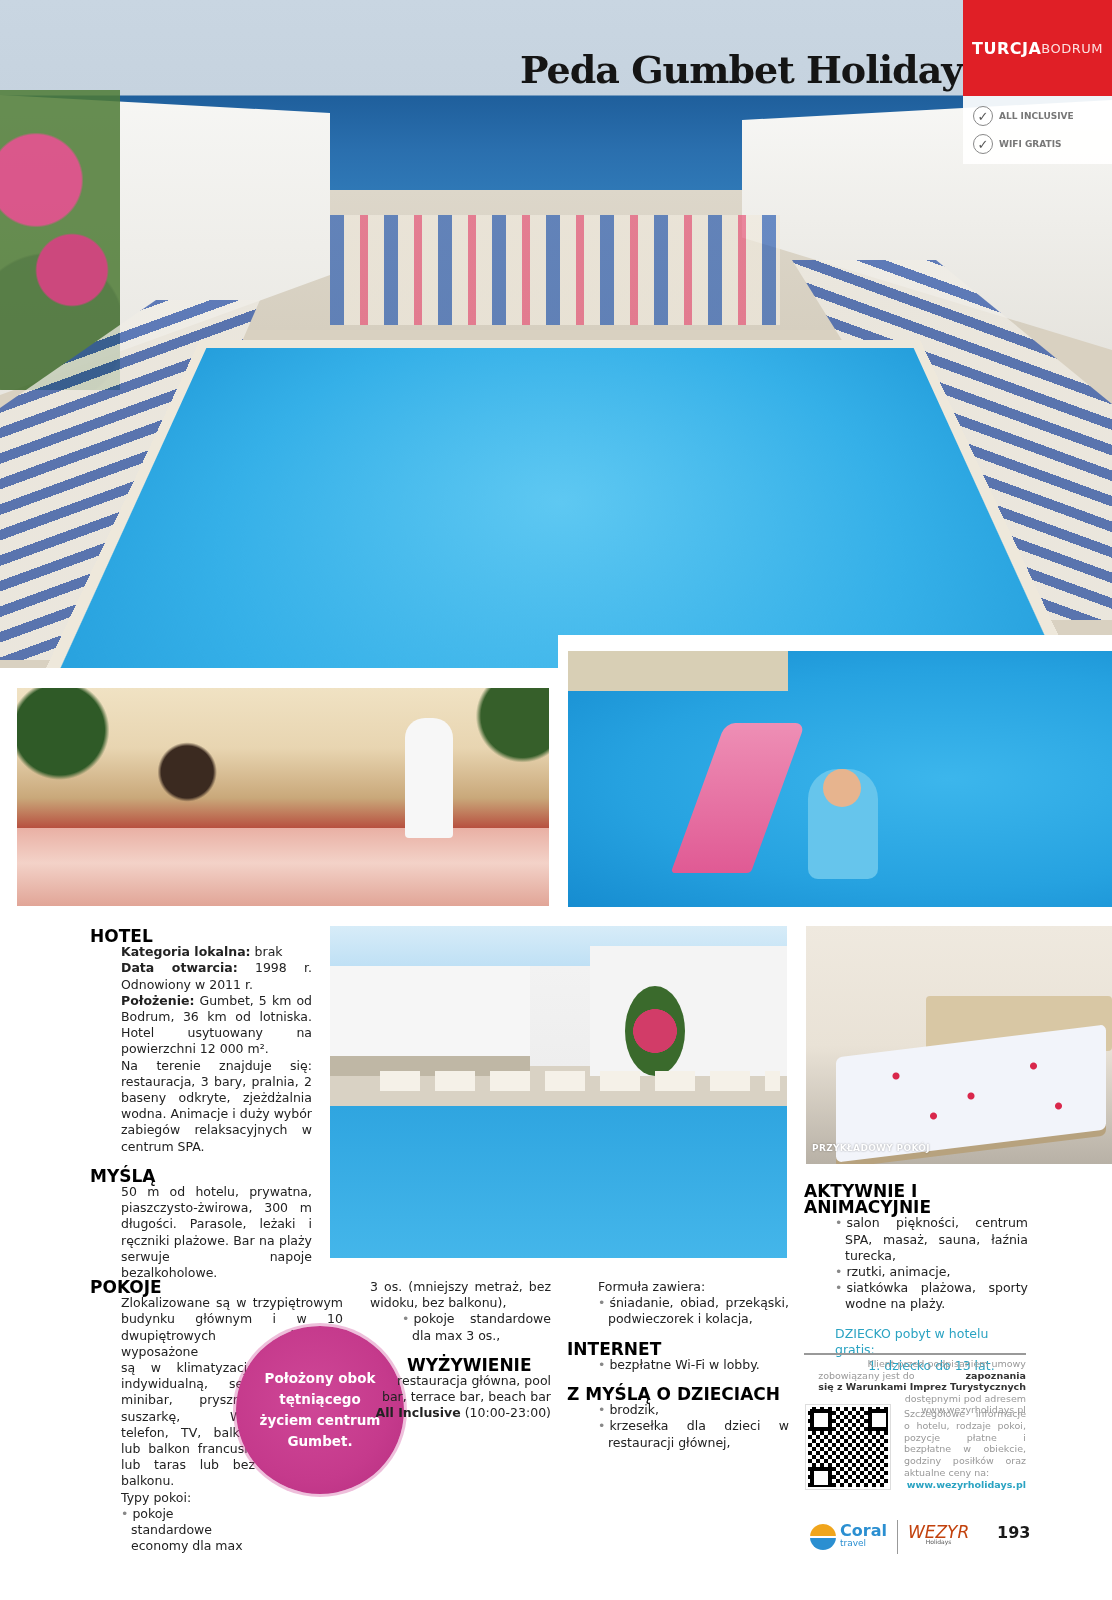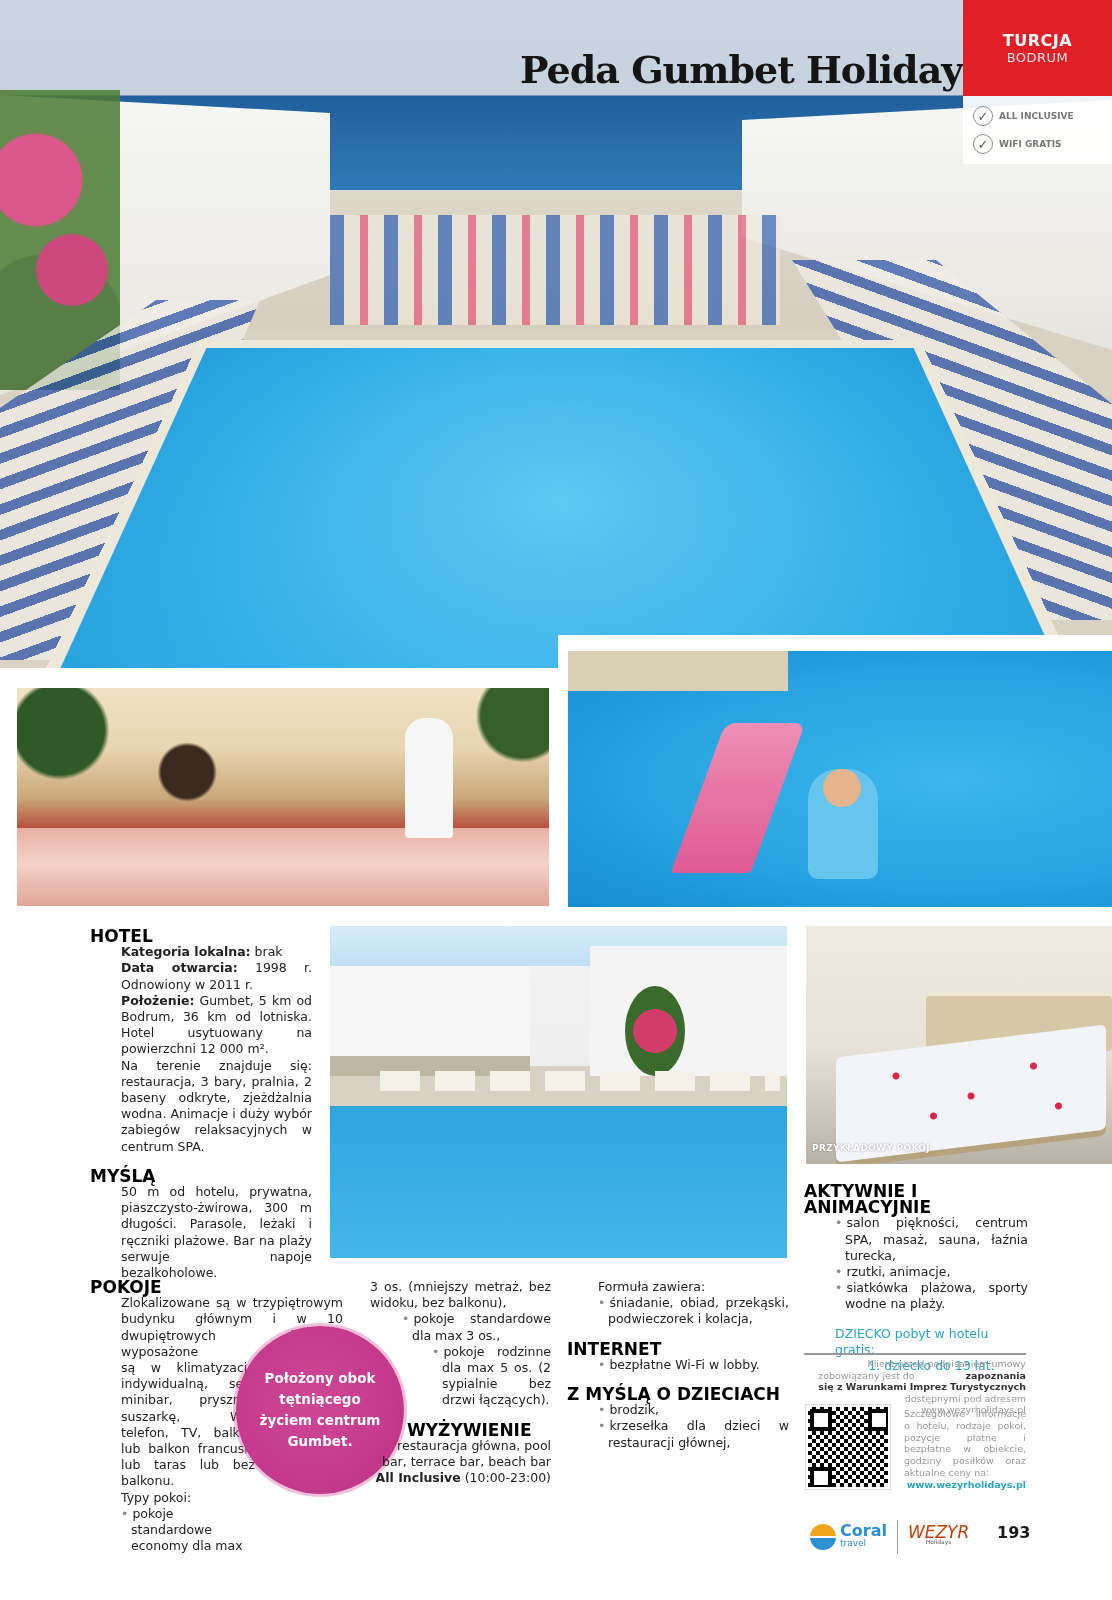--- a/index.html
+++ b/index.html
@@ -43,21 +43,21 @@
   .title-bar {
     position: absolute; left: 520px; top: 32px; height: 60px; display: flex; align-items: flex-end; gap: 2px;
   }
   .hotel-title { font-family: "DejaVu Serif", serif; font-size: 38px; color: #151515; letter-spacing: -1px; }
   .stars { display: flex; gap: 3px; margin-top: -14px; }
   .star-ball { width: 16px; height: 16px; border-radius: 50%;
     background: linear-gradient(180deg, #f2b01e 0 45%, #ffffff 45% 55%, #3c8fd0 55% 100%);
     border: 1px solid #8c8c8c; }
 
   .country-box { position: absolute; left: 963px; top: 0; width: 149px; height: 96px; background: #e01f26;
-    display: flex; flex-direction: column; align-items: center; justify-content: center; }
+    display: flex; flex-direction: row; align-items: center; justify-content: center; }
   .country { color: #ffffff; font-weight: bold; font-size: 16px; letter-spacing: .5px; }
   .region { color: #fde0e0; font-size: 13px; letter-spacing: .5px; }
   .feat-box { position: absolute; left: 963px; top: 96px; width: 149px; height: 68px; background: rgba(255,255,255,.93);
     padding: 6px 10px; }
   .feat { display: flex; align-items: center; gap: 6px; height: 28px; }
   .check { width: 20px; height: 20px; border-radius: 50%; border: 1.5px solid #888; color: #555;
     font-size: 13px; display: flex; align-items: center; justify-content: center; }
   .feat-label { font-size: 9px; font-weight: bold; color: #777; }
 
   .frame-r { position: absolute; left: 558px; top: 635px; width: 554px; height: 280px; background: #ffffff; }
@@ -234,21 +234,20 @@
   <p class="ind"><span class="bul"></span><span>pokoje standardowe economy dla max</span></p>
 </div>
 
 <div class="blob">
   <div class="blob-text">Położony obok tętniącego życiem centrum Gumbet.</div>
 </div>
 
 <div class="col col-2">
   <p>3 os. (mniejszy metraż, bez widoku, bez balkonu),</p>
   <p class="ind" style="padding-left:42px"><span class="bul"></span><span>pokoje standardowe dla max 3 os.,</span></p>
-  <p class="ind" style="padding-left:72px"><span class="bul"></span><span>pokoje rodzinne dla max 5 os. (2 sypialnie bez drzwi łączących).</span></p>
   <div class="gap"></div>
   <div class="h" style="padding-left:68px">WYŻYWIENIE</div>
   <p style="text-align:right">restauracja główna, pool bar, terrace bar, beach bar</p>
   <p style="text-align:right"><span class="lbl">All Inclusive</span><span> (10:00-23:00)</span></p>
 </div>
 
 <div class="col col-3">
   <p>Formuła zawiera:</p>
   <p class="ind"><span class="bul"></span><span>śniadanie, obiad, przekąski, podwieczorek i kolacja,</span></p>
   <div class="gap"></div>

